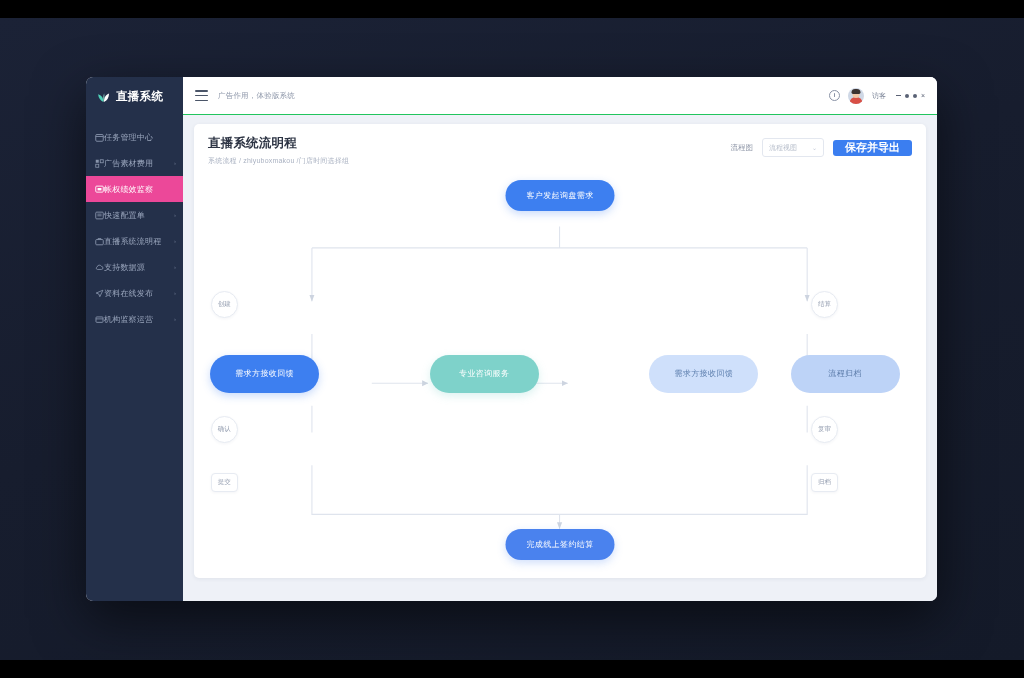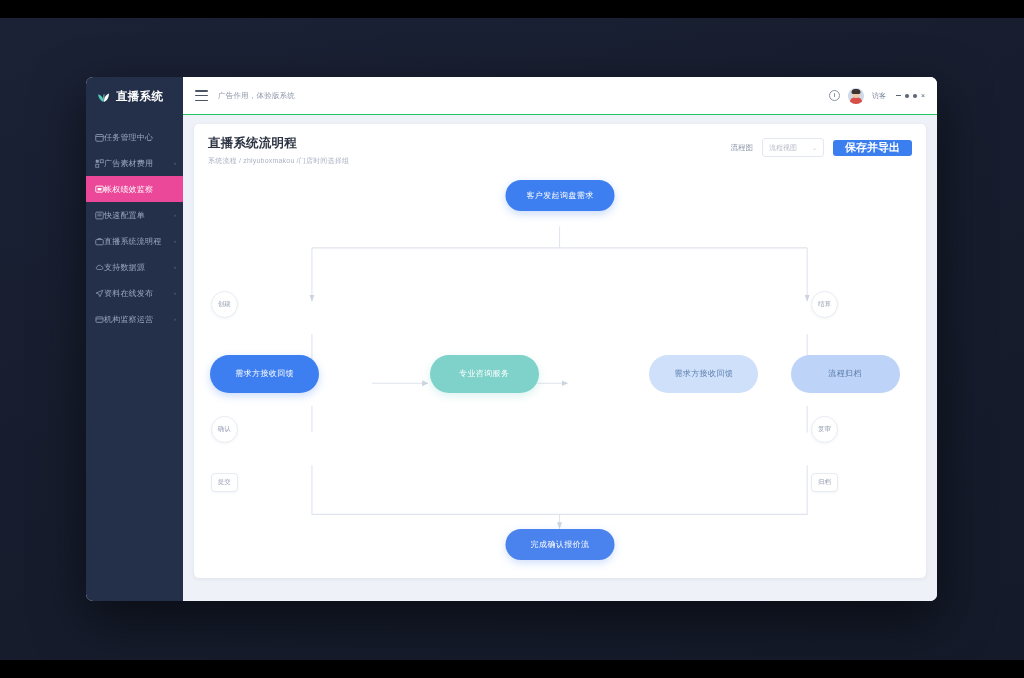--- a/index.html
+++ b/index.html
@@ -356,21 +356,21 @@
               <span>专业咨询服务</span>
             </div>
             <div class="node pill-md c-ice" style="left:62.2%; top:45.5%;">
               <span>需求方接收回馈</span>
             </div>
             <div class="node pill-md c-ice2" style="left:81.5%; top:45.5%;">
               <span>流程归档</span>
             </div>
 
             <div class="node pill-lg c-blue2" style="left:50%; top:88%; transform:translateX(-50%);">
-              <span>完成确认报价流</span>
+              <span>完成线上签约结算</span>
             </div>
           </div>
 
         </div>
       </div>
     </section>
   </div>
 </div>
 
 </body></html>

